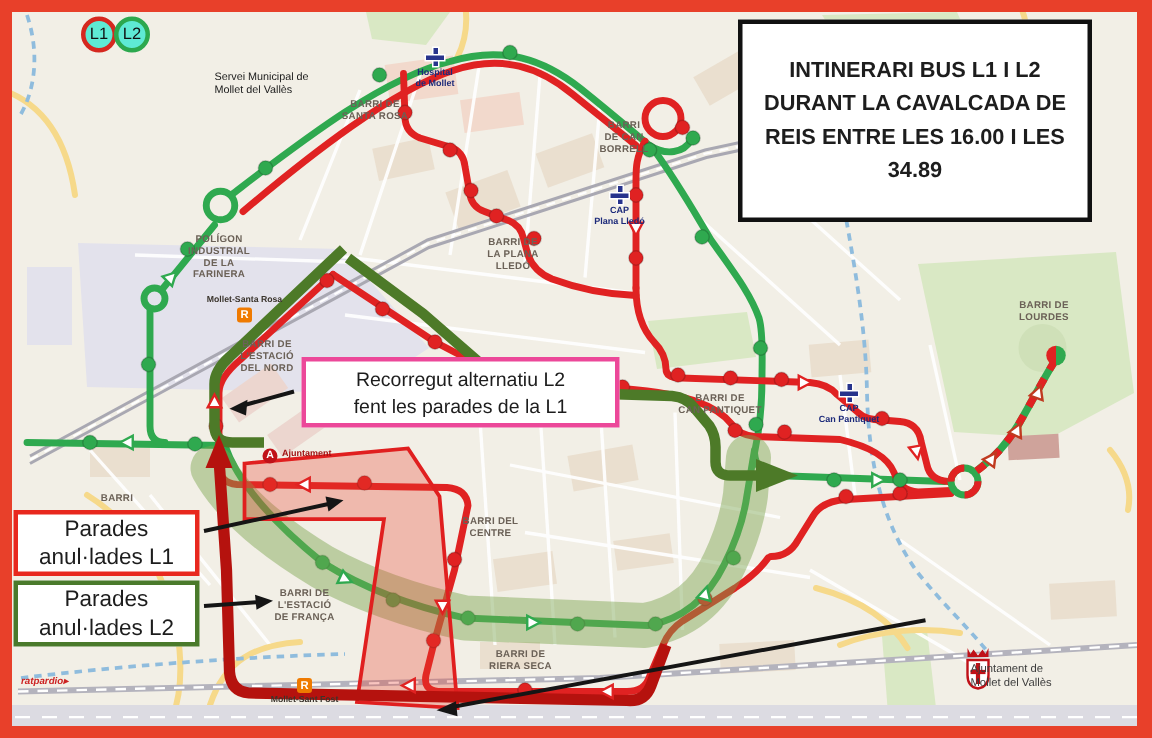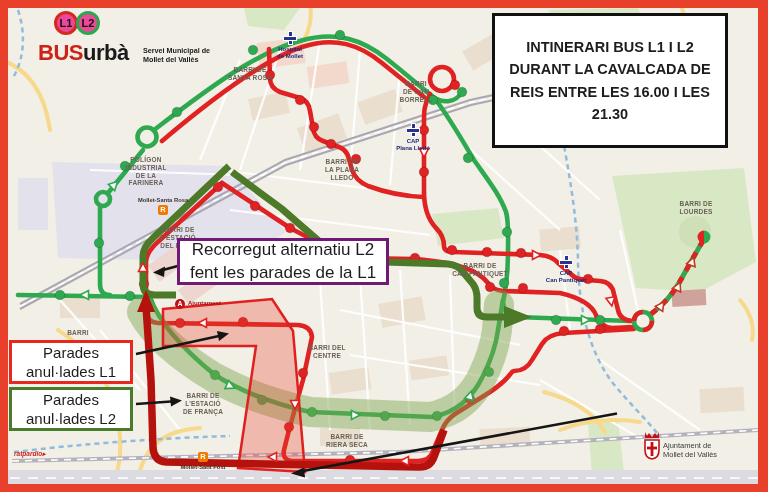--- a/index.html
+++ b/index.html
@@ -16,35 +16,35 @@
   .cross{position:absolute;left:-6px;top:-6px;width:12px;height:12px}
   .cross::before{content:"";position:absolute;left:4.5px;top:0;width:3px;height:12px;background:#27338c;box-shadow:0 0 0 1px #fff}
   .cross::after{content:"";position:absolute;left:0;top:4.5px;width:12px;height:3px;background:#27338c;box-shadow:0 0 0 1px #fff}
   .poi-label{position:absolute;left:0;top:8px;transform:translateX(-50%);width:64px;text-align:center;font-size:6px;font-weight:bold;white-space:pre-line;line-height:1.15}
   .health-label{color:#1c2a7a}
   .r-icon{position:absolute;left:-5px;top:-5px;width:10px;height:10px;background:#ef7a00;color:#fff;font-size:7.5px;font-weight:bold;text-align:center;line-height:10px;border-radius:2px}
   .rail-label{color:#3a342c;font-size:5.8px;width:80px}
   .a-icon{position:absolute;left:-5px;top:-5px;width:10px;height:10px;background:#c01118;color:#fff;font-size:7px;font-weight:bold;text-align:center;line-height:10px;border-radius:50%}
   .town-label{position:absolute;left:8px;top:-4px;font-size:6px;font-weight:bold;color:#a01313;white-space:nowrap}
   
-  .badge{position:absolute;width:24px;height:24px;border-radius:50%;background:#ec4899;border:3.5px solid #d5281f;color:#111;font-weight:bold;font-size:11px;display:flex;align-items:center;justify-content:center}
+  .badge{position:absolute;width:24px;height:24px;border-radius:50%;background:#5eead4;border:3.5px solid #d5281f;color:#111;font-weight:normal;font-size:11px;display:flex;align-items:center;justify-content:center}
   .badge.l2{border-color:#2ca84e}
   .brand{position:absolute;left:38px;top:40px;font-size:22px;font-weight:bold;letter-spacing:-.5px}
   .brand .red{color:#cc2318}.brand .blk{color:#1a1a1a}
-  .subtitle{position:absolute;left:143px;top:46px;font-size:7.2px;font-weight:bold;color:#1a1a1a;white-space:pre-line;line-height:1.25}
+  .subtitle{position:absolute;left:143px;top:46px;font-size:7.2px;font-weight:normal;color:#1a1a1a;white-space:pre-line;line-height:1.25}
   .slogan{position:absolute;left:10px;top:62px;width:118px;text-align:center;font-size:15px;font-weight:bold;color:#d6281c;white-space:pre-line;line-height:1.12}
   
   .cbox{position:absolute;background:#fff;color:#1d1d1d;text-align:center;white-space:pre-line;display:flex;align-items:center;justify-content:center}
   .cbox.info{left:492px;top:13px;width:236px;height:135px;border:3px solid #111;font-weight:bold;font-size:14.5px;line-height:1.55;padding:4px 8px}
-  .cbox.altl2{left:177px;top:238px;width:212px;height:47px;border:3px solid #701a75;font-size:17px;line-height:1.35}
+  .cbox.altl2{left:201px;top:238px;width:212px;height:47px;border:3px solid #ec4899;font-size:13px;line-height:1.35}
   .cbox.pl1{left:9px;top:340px;width:124px;height:44px;border:3.5px solid #e8281e;font-size:15px;line-height:1.3}
   .cbox.pl2{left:9px;top:387px;width:124px;height:44px;border:3.5px solid #4a7a2b;font-size:15px;line-height:1.3}
   .cbox.altl1{left:549px;top:342px;width:199px;height:70px;border:4px solid #e8281e;font-size:16px;line-height:1.4}
   
-  .muni{position:absolute;left:663px;top:441px;font-size:7.5px;color:#3c3c3c;white-space:pre-line;line-height:1.2}
+  .muni{position:absolute;left:647px;top:441px;font-size:7.5px;color:#3c3c3c;white-space:pre-line;line-height:1.2}
   .watermark{position:absolute;left:14px;top:450px;font-size:6.5px;font-style:italic;font-weight:bold;color:#cc2222}
   
   .rt-g{stroke:#2fa94f;stroke-width:4.6;fill:none;stroke-linecap:round;stroke-linejoin:round}
   .rt-r{stroke:#e02222;stroke-width:4.6;fill:none;stroke-linecap:round;stroke-linejoin:round}
   .rt-o{stroke:#4d7a28;stroke-width:7;fill:none;stroke-linecap:butt;stroke-linejoin:miter}
   .rt-d{stroke:#b5120e;stroke-width:7.5;fill:none;stroke-linecap:butt;stroke-linejoin:miter}
   .tri-r{fill:#fff;stroke:#e02222;stroke-width:1.6}
   .tri-g{fill:#fff;stroke:#2fa94f;stroke-width:1.6}
   .tri-m{fill:#fff;stroke:#c03a20;stroke-width:1.6}
   .street{stroke:#fff;stroke-width:2.2;opacity:.92}
@@ -342,30 +342,29 @@
       </div>
     </div>
 
   <div id="header">
     <div class="badge l1" style="left:54px;top:11px">
       <span>L1</span>
     </div>
     <div class="badge l2" style="left:76px;top:11px">
       <span>L2</span>
     </div>
-    <div class="brand"><span class="red">BUS</span><span class="blk">urbà</span></div>
     <div class="subtitle">Servei Municipal de
 Mollet del Vallès</div>
   </div>
 
   <div id="callout-layer">
     <div class="cbox info">INTINERARI BUS L1 I L2
 DURANT LA CAVALCADA DE
 REIS ENTRE LES 16.00 I LES
-21.30</div>
+34.89</div>
     <div class="cbox altl2">Recorregut alternatiu L2
 fent les parades de la L1</div>
     <div class="cbox pl1">Parades
 anul·lades L1</div>
     <div class="cbox pl2">Parades
 anul·lades L2</div>
   </div>
 
   <div id="footer">
     <svg width="20" height="30" style="position:absolute;left:642px;top:430px">

